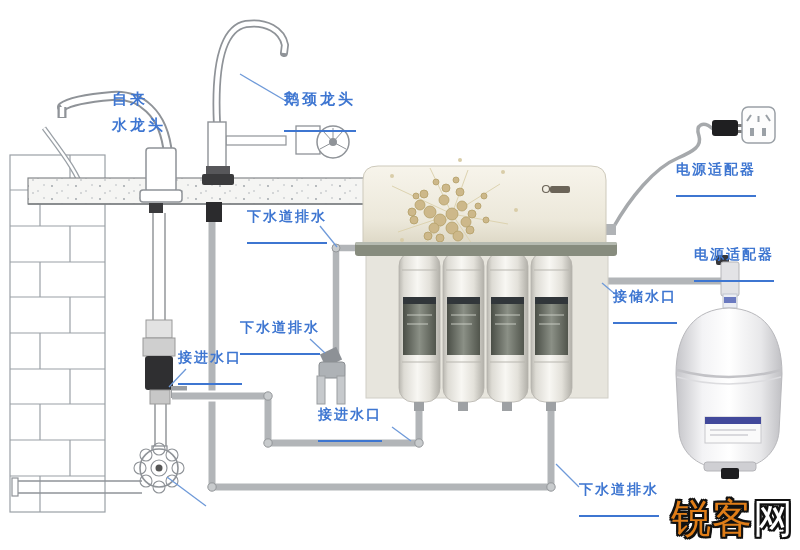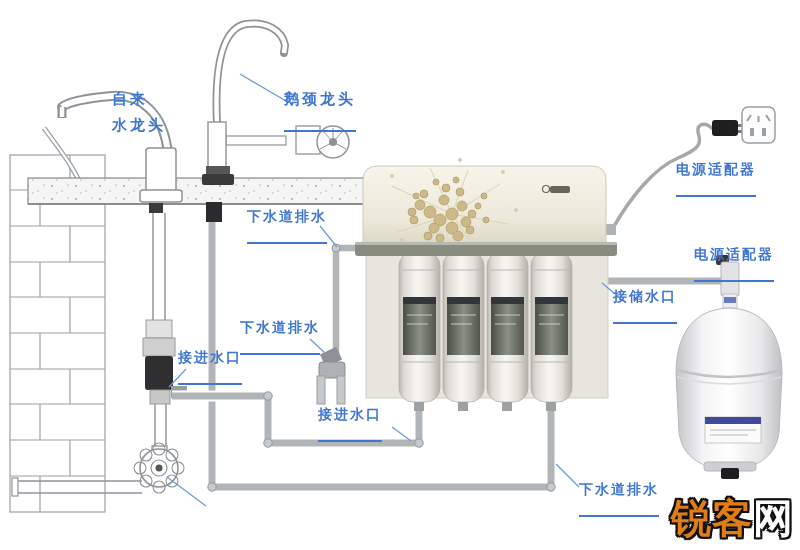--- a/index.html
+++ b/index.html
@@ -3,21 +3,21 @@
 <meta charset="utf-8">
 <style>
   html,body{margin:0;padding:0;background:#fff}
   .stage{position:relative;width:800px;height:550px;background:#fff;overflow:hidden;
          font-family:"Liberation Sans","DejaVu Sans",sans-serif}
   .stage svg{position:absolute;left:0;top:0}
   .lbl{position:absolute;color:var(--label-blue,#3e76d1);font-weight:bold;font-size:14px;
        letter-spacing:2px;white-space:nowrap;line-height:1.15;z-index:5}
   .lbl.u{border-bottom:2px solid var(--label-blue,#3e76d1);padding-bottom:18px}
   .lbl.big{font-size:15px;letter-spacing:3px;line-height:26px}
-  .watermark{position:absolute;right:6px;bottom:4px;font-size:40px;font-weight:700;
+  .watermark{position:absolute;right:6px;bottom:4px;font-size:40px;font-weight:400;
        letter-spacing:1px;z-index:6;font-family:"DejaVu Sans",sans-serif}
   .watermark span{text-shadow:-2px -2px 0 #111,2px -2px 0 #111,-2px 2px 0 #111,2px 2px 0 #111,
        -2px 0 0 #111,2px 0 0 #111,0 -2px 0 #111,0 2px 0 #111}
   .wm1{color:var(--watermark-orange,#df7d18)}
   .wm2{color:#ffffff}
 </style>
 </head>
 <body>
 
 <div class="stage">

